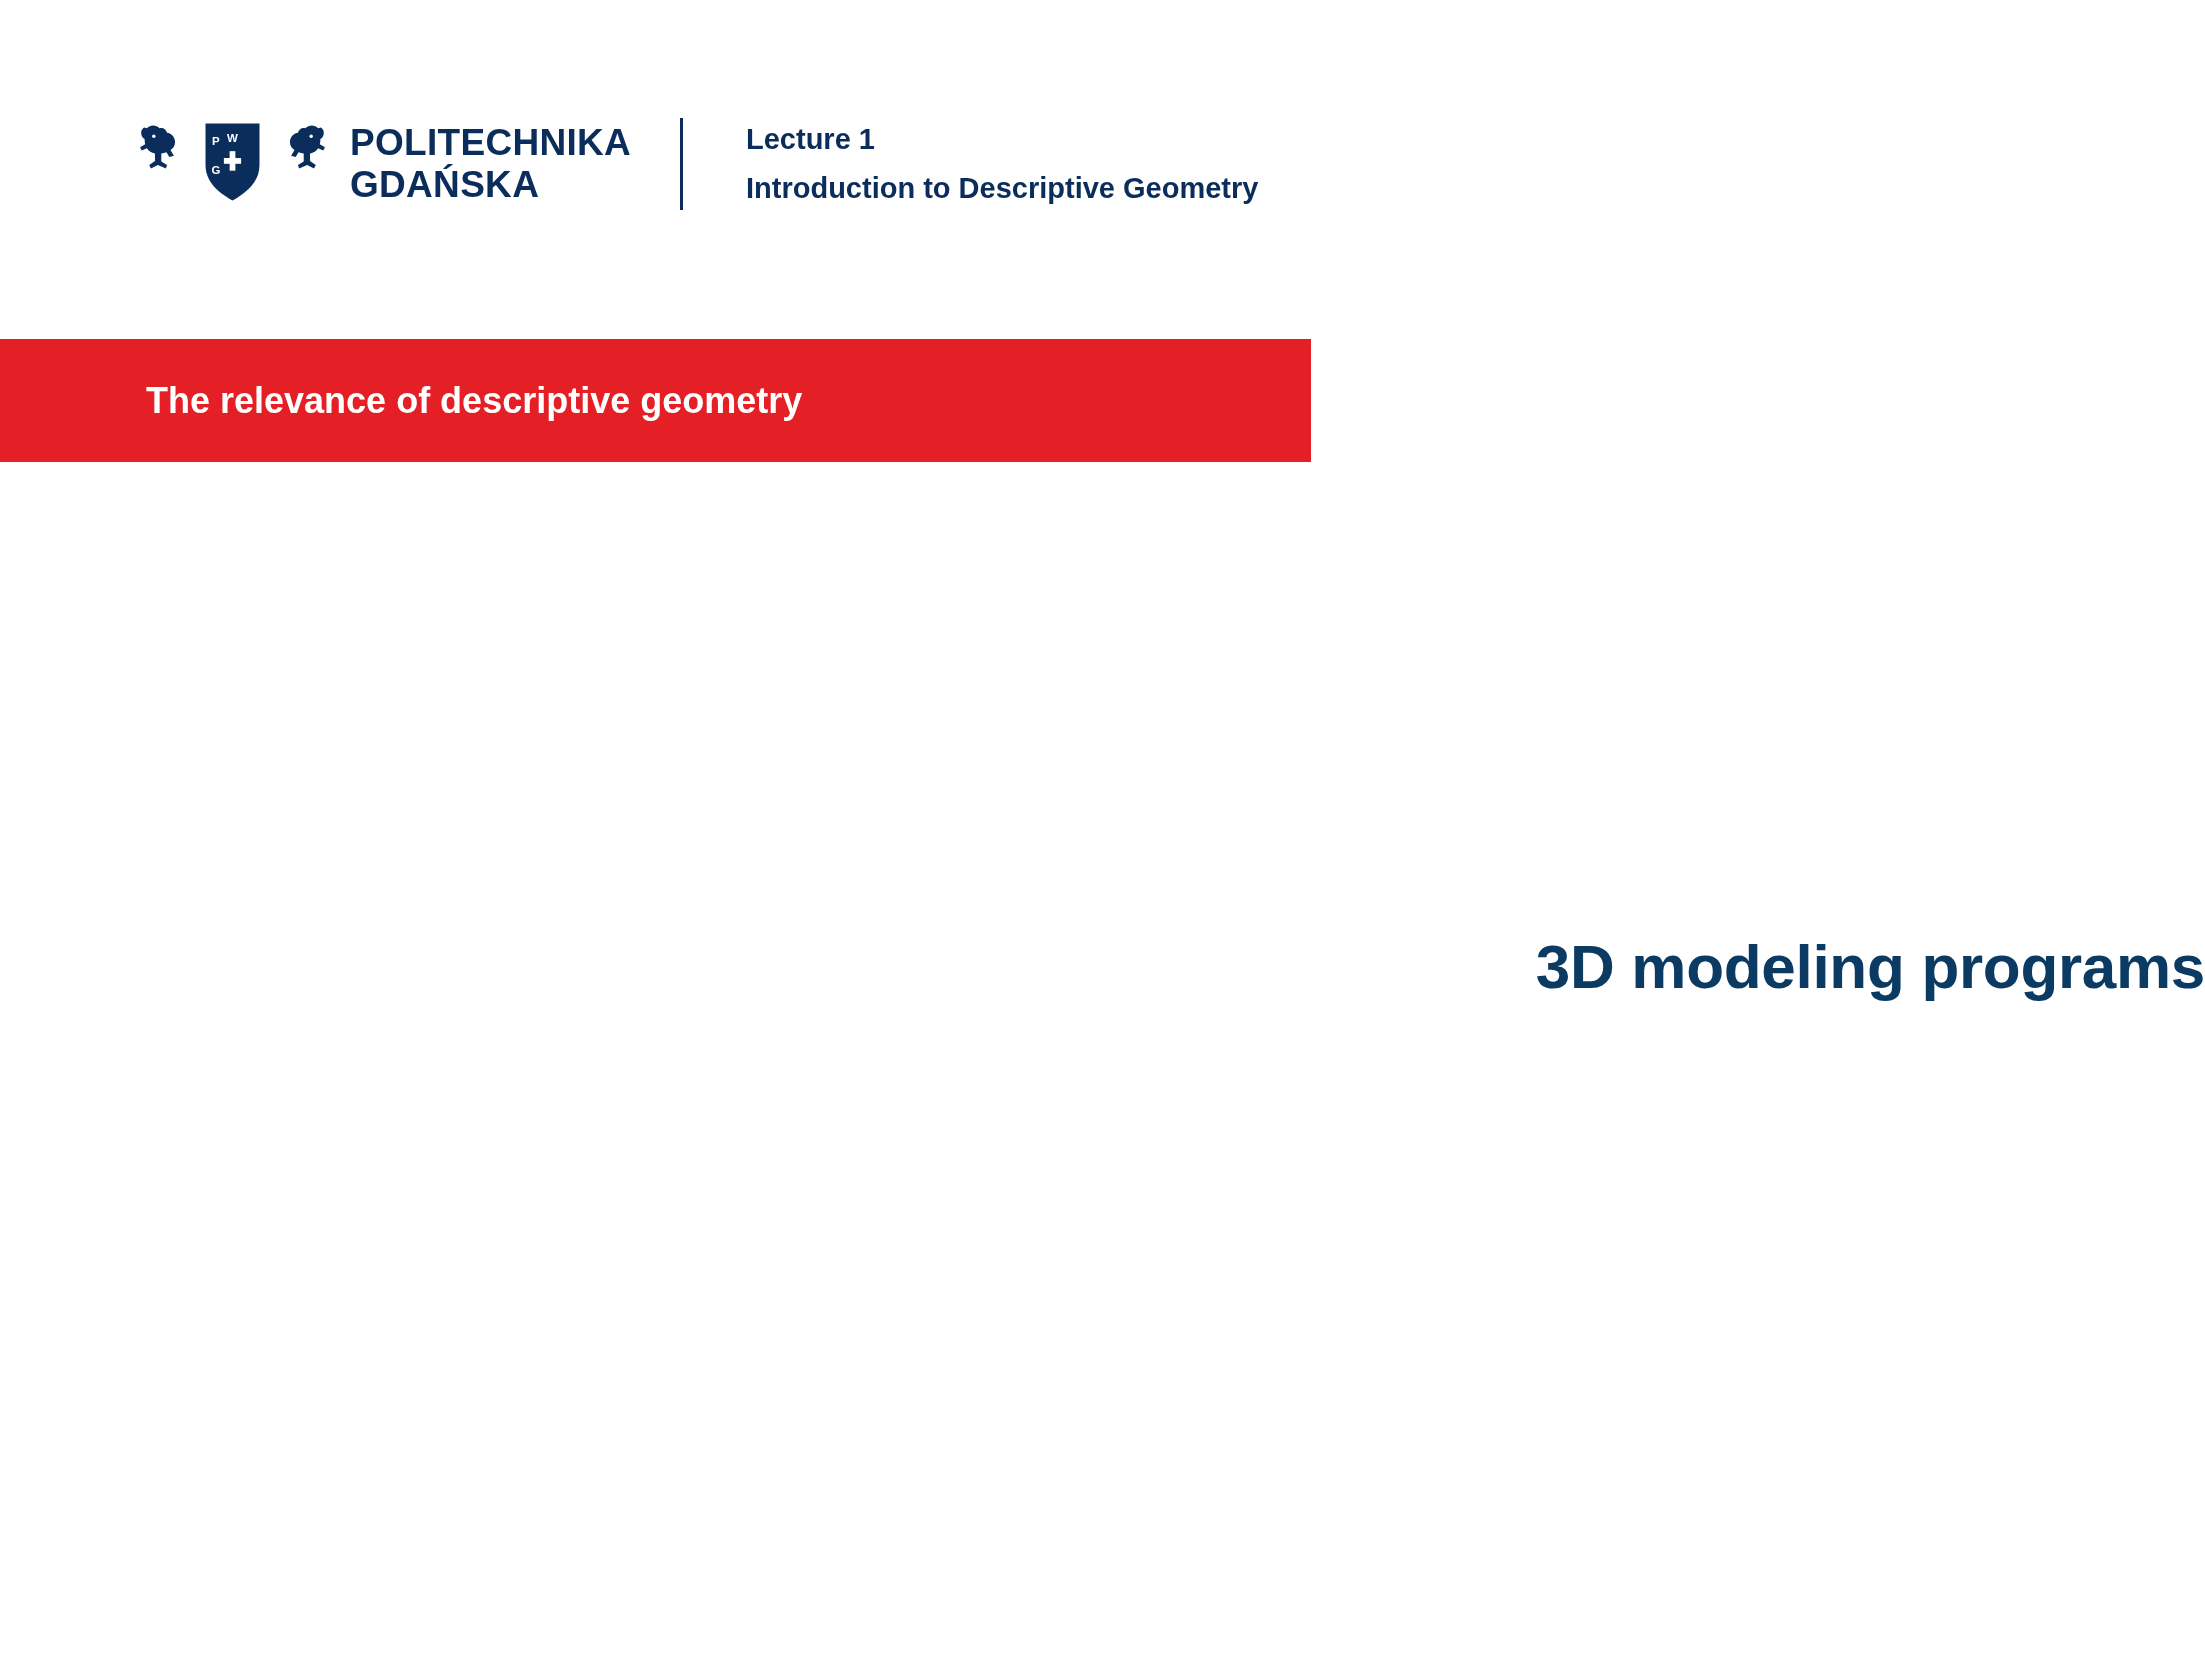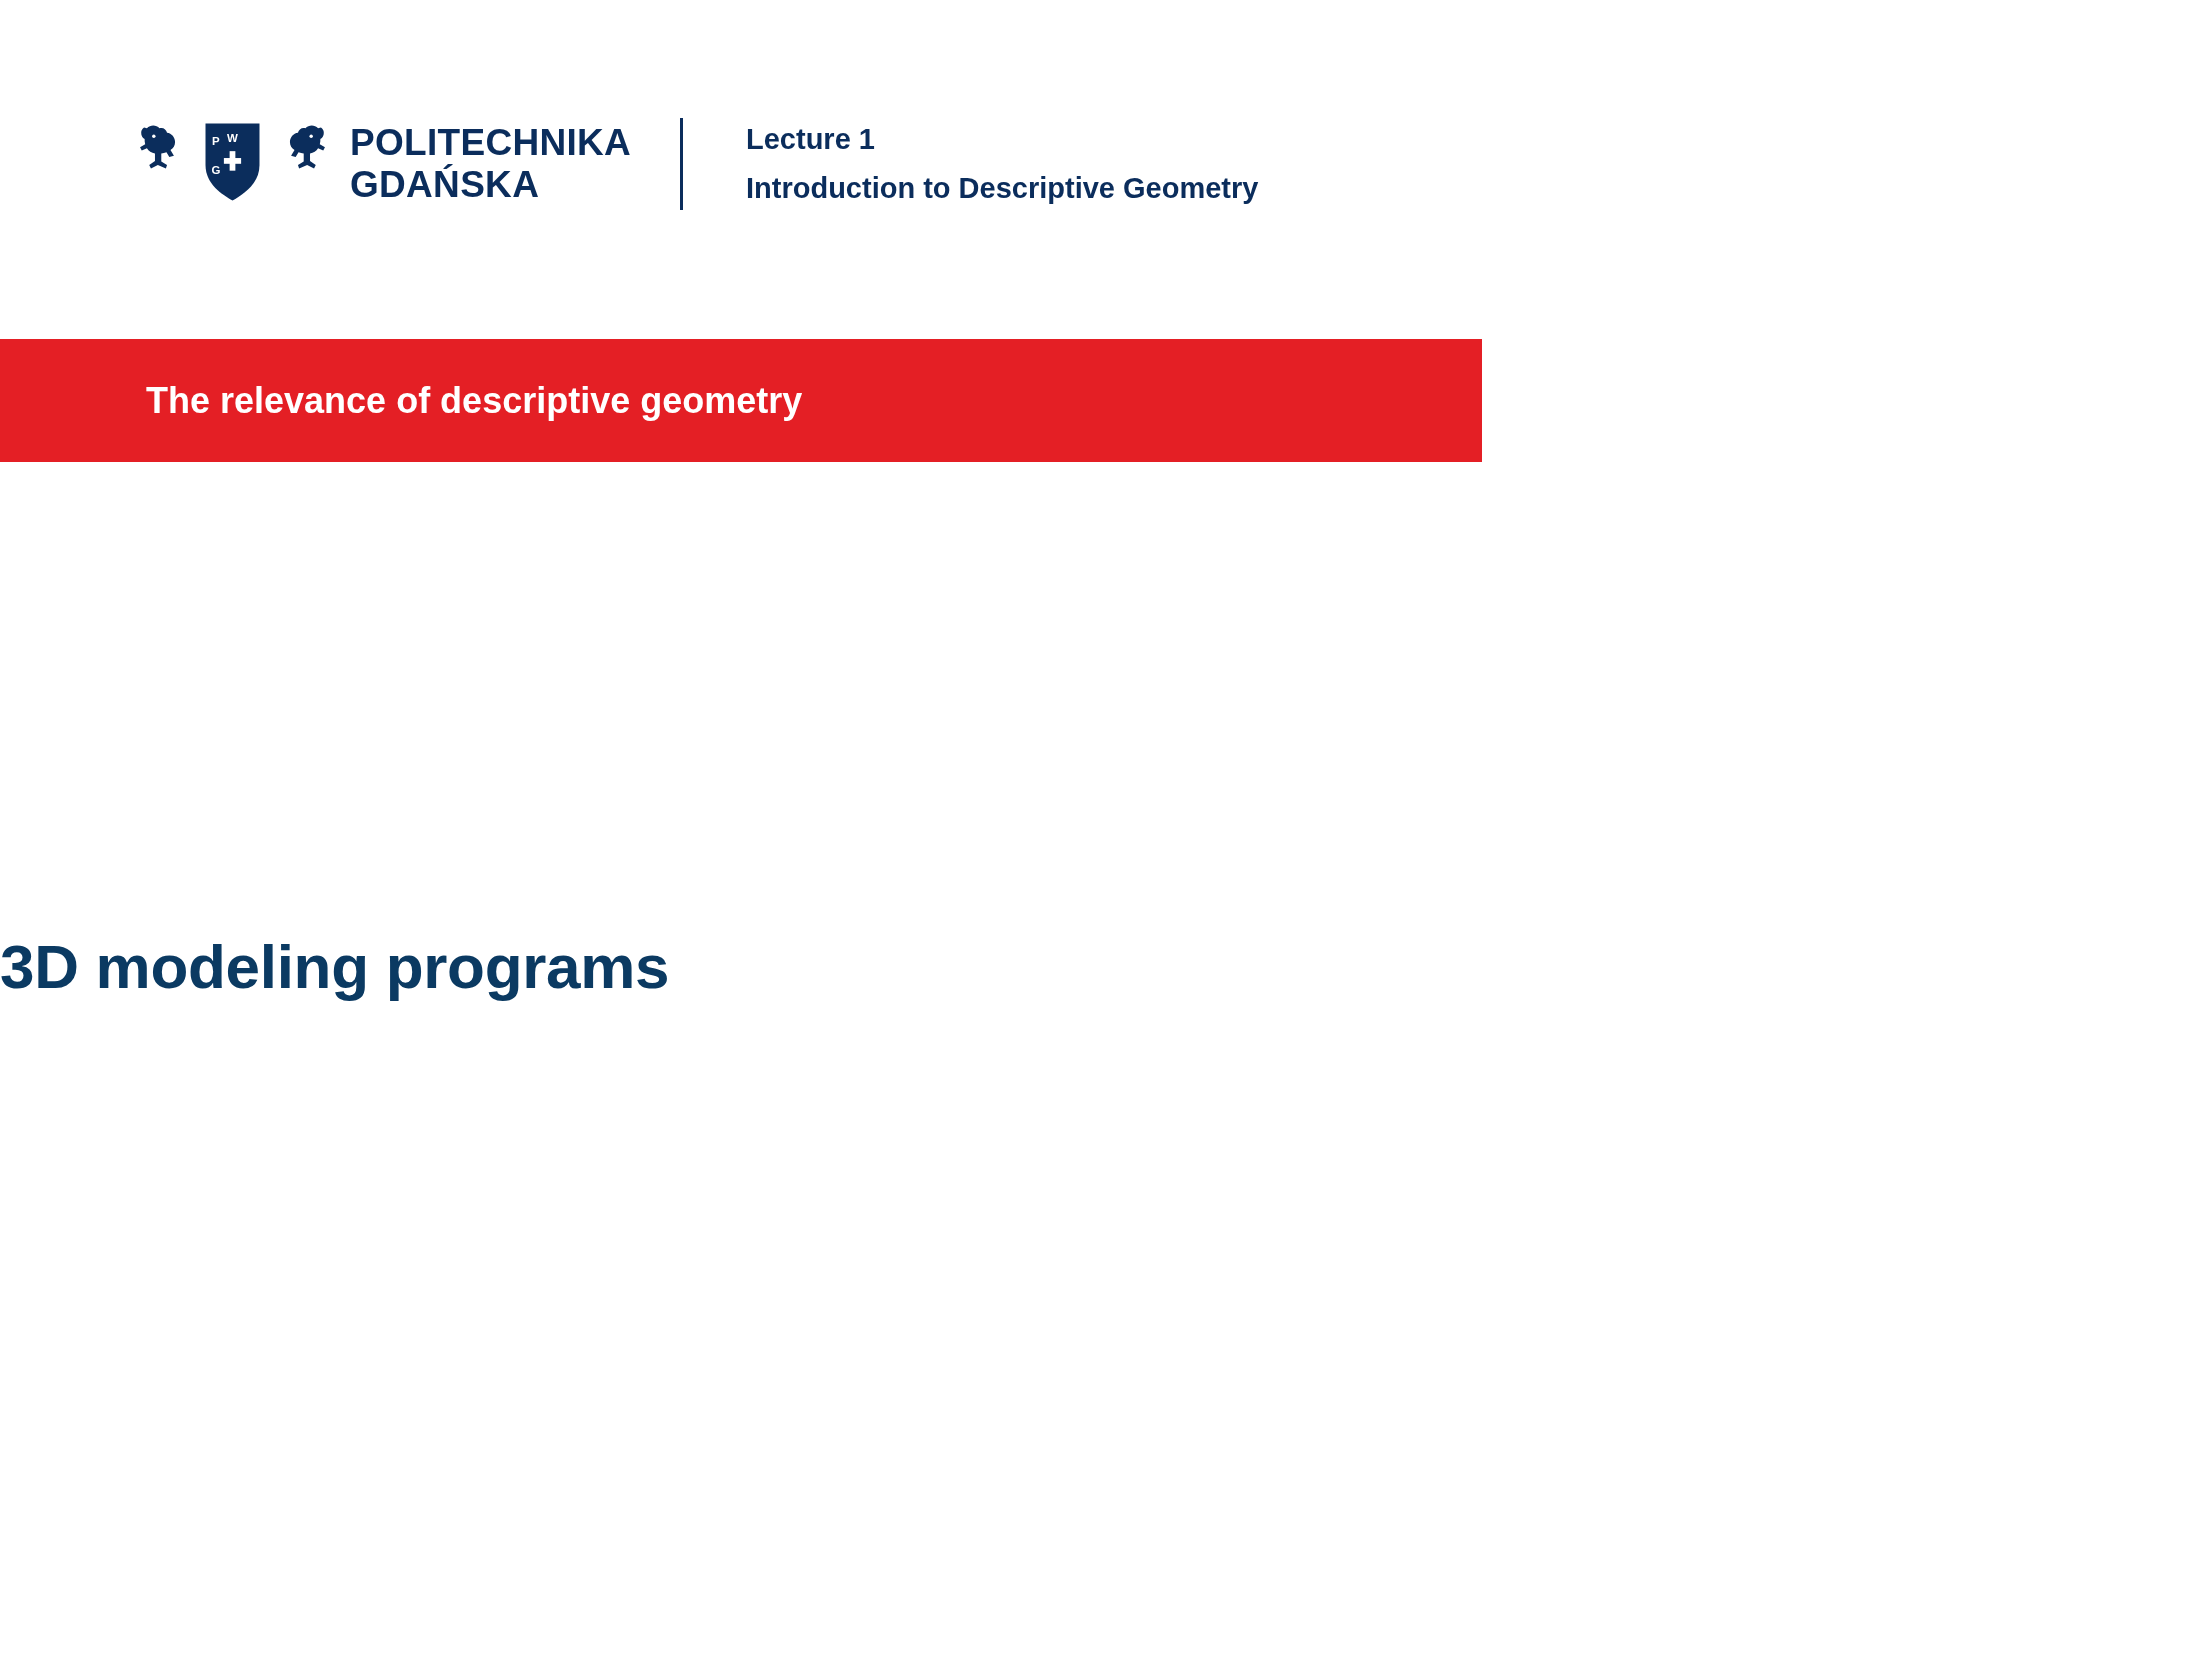--- a/index.html
+++ b/index.html
@@ -71,42 +71,42 @@
     line-height: 1.25;
     margin-top: 12.6px;
     white-space: nowrap;
   }
 
   
   .section-banner {
     position: absolute;
     top: 339px;
     left: 0;
-    width: 1482px;
+    width: 1311px;
     height: 123px;
     background: #e41f25;
     display: flex;
     align-items: center;
   }
 
   .section-banner-text {
     color: #ffffff;
     font-weight: bold;
     font-size: 36px;
     margin-left: 146px;
     white-space: nowrap;
   }
 
   
   .statement {
     position: absolute;
     top: 930px;
     left: 0;
     width: 2205px;
-    text-align: left;
+    text-align: right;
   }
 
   .statement-line-1 {
     color: #0b3a62;
     font-weight: bold;
     font-size: 62px;
     line-height: 1.18;
     letter-spacing: -0.3px;
   }
 

